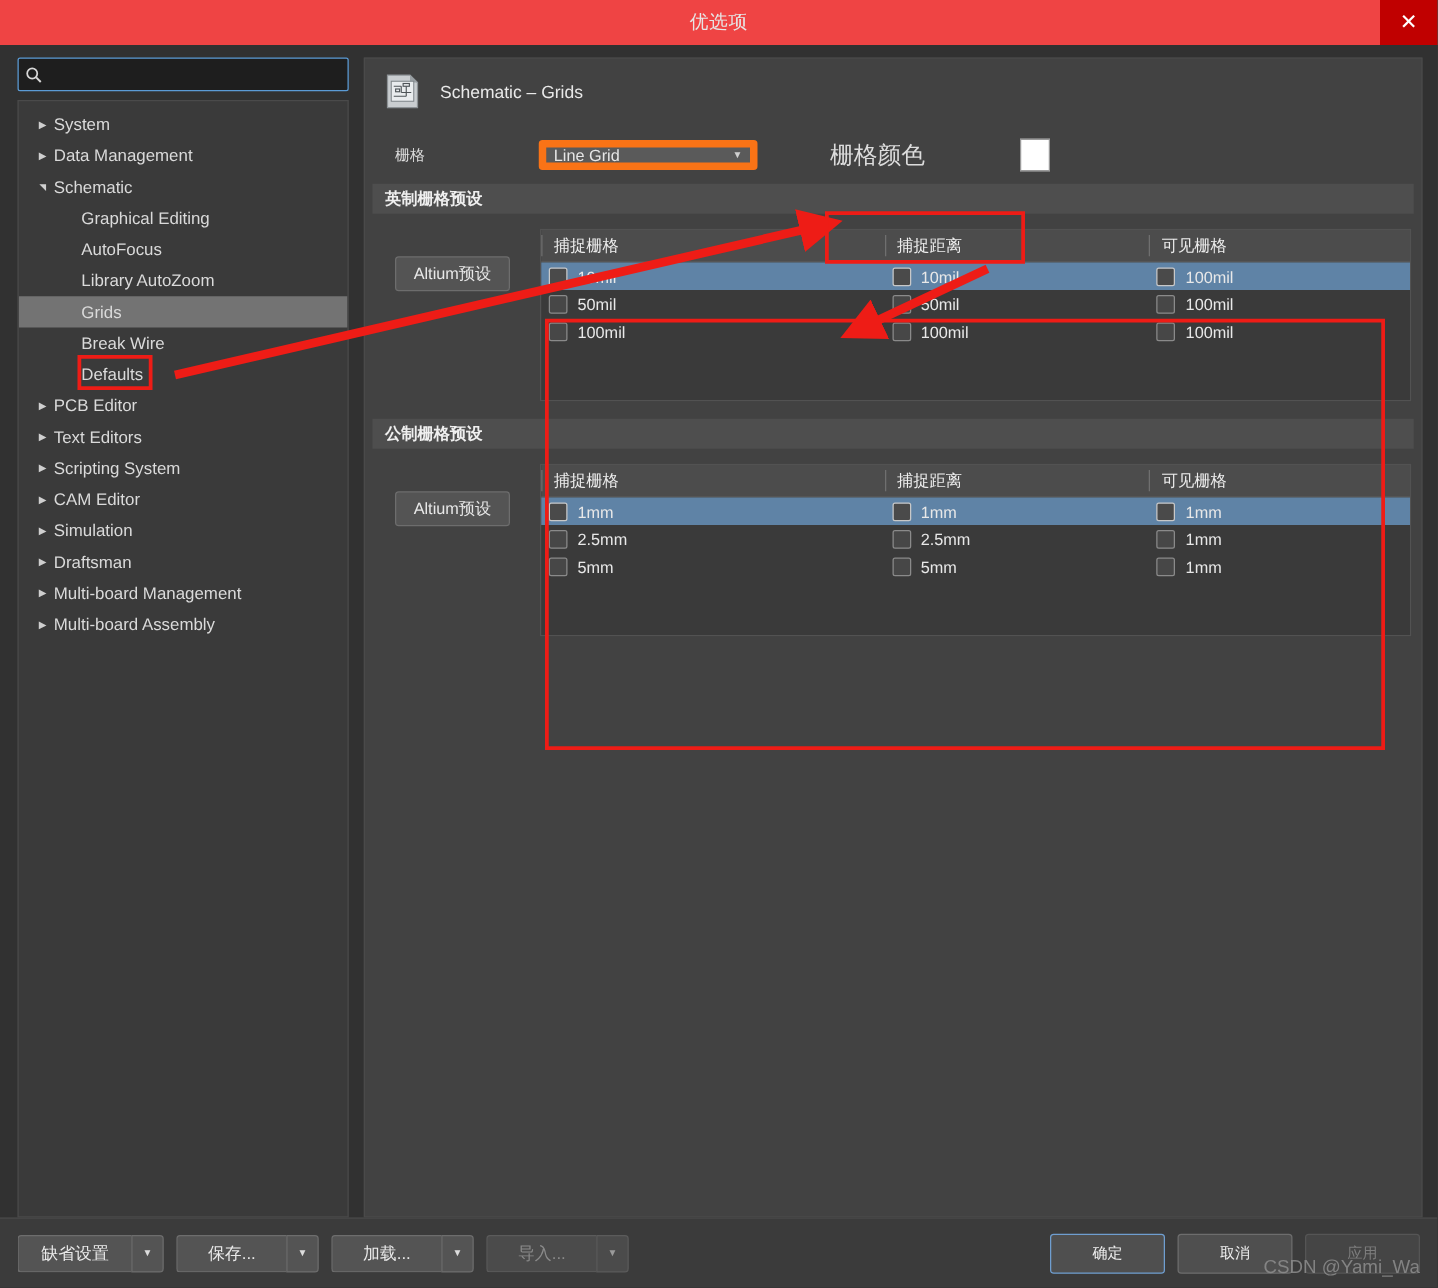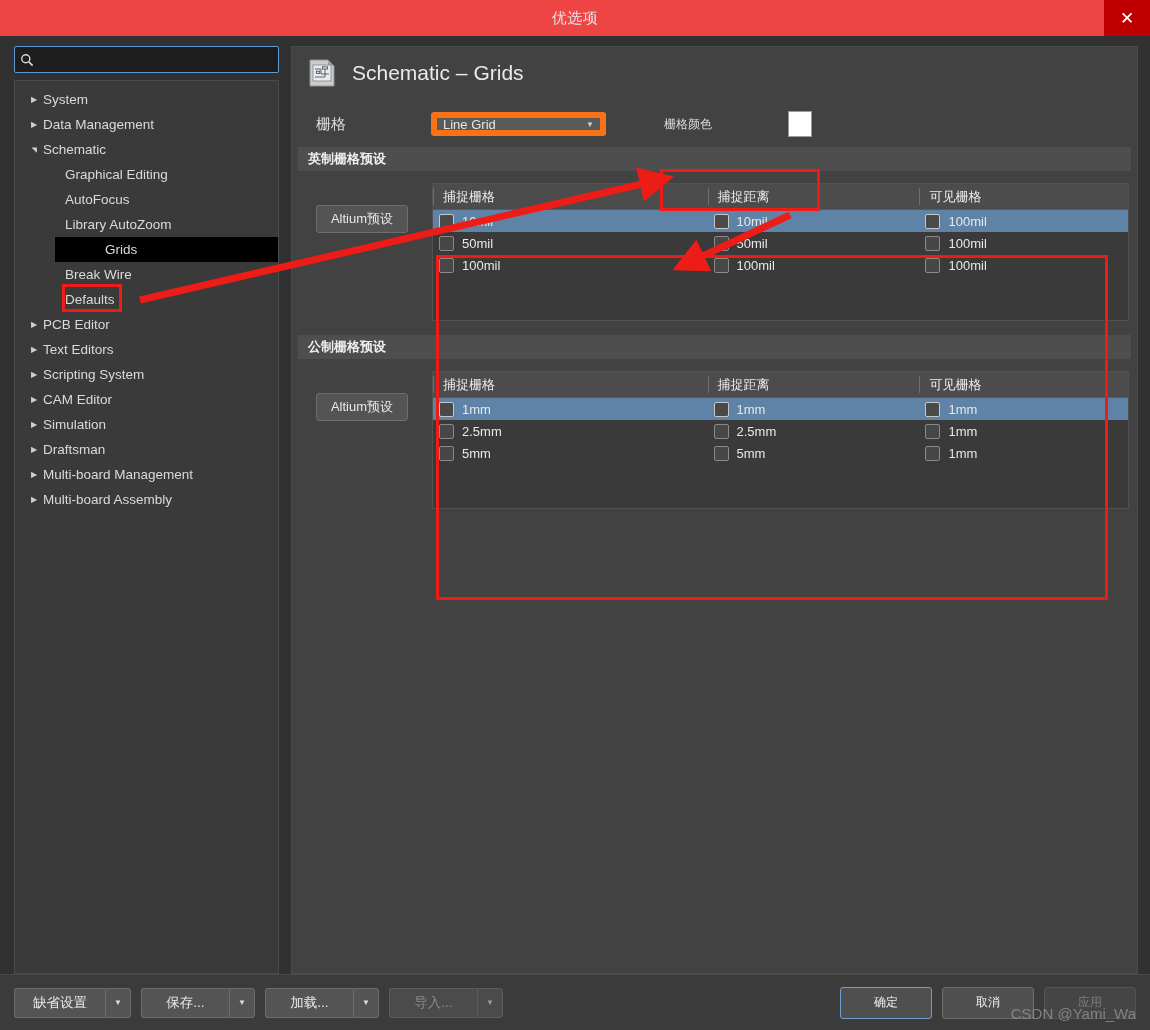--- a/index.html
+++ b/index.html
@@ -94,21 +94,21 @@
   }
   .tree-row {
     height: 25px;
     display: flex; align-items: center;
     font-size: 13.5px;
     color: #dadada;
     padding-left: 10px;
     cursor: pointer;
     position: relative;
   }
-  .tree-row.selected { background: #000000; margin-left: 40px; }
+  .tree-row.selected { background: #737373; }
   .tree-arrow {
     width: 18px; min-width: 18px;
     display: flex; align-items: center; justify-content: center;
     font-size: 8px; color: #cfcfcf;
   }
   .tree-arrow.open { color: #cfcfcf; }
   .tree-row.child { padding-left: 50px; }
   .tree-label { white-space: nowrap; }
 
   
@@ -120,40 +120,40 @@
     display: flex; flex-direction: column;
     position: relative;
     overflow: hidden;
   }
   .panel-head {
     height: 52px; min-height: 52px;
     display: flex; align-items: center;
     padding-left: 14px;
     gap: 14px;
   }
-  .panel-head-title { font-size: 21px; color: #e9e9e9; }
+  .panel-head-title { font-size: 14px; color: #e9e9e9; }
   .doc-icon { width: 32px; height: 32px; }
 
   .section-bar {
     background: #4e4e4e;
     height: 24px;
     display: flex; align-items: center;
     padding-left: 10px;
     font-size: 13px;
     color: #efefef;
     margin: 0 6px;
   }
   .section-bar.strong { font-weight: bold; }
 
   .row-field {
     display: flex; align-items: center;
     padding: 12px 0 10px 24px;
     gap: 0;
   }
-  .field-label { width: 115px; font-size: 15px; color: #dcdcdc; }
+  .field-label { width: 115px; font-size: 12px; color: #dcdcdc; }
   .combo {
     width: 175px; height: 24px;
     background: #5a5a5a;
     border: 6px solid #f97316;
     border-radius: 3px;
     display: flex; align-items: center;
     padding: 0 6px;
     box-sizing: border-box;
     position: relative;
     color: #e6e6e6; font-size: 13px;
@@ -162,21 +162,21 @@
   .combo-caret {
     position: absolute; right: 6px; top: 50%;
     transform: translateY(-50%);
     font-size: 8px; color: #d0d0d0;
   }
   .color-group {
     display: flex; align-items: center;
     margin-left: 58px;
     gap: 76px;
   }
-  .color-label { font-size: 12px; color: #dcdcdc; }
+  .color-label { font-size: 19px; color: #dcdcdc; }
   .color-swatch {
     width: 22px; height: 24px;
     background: #ffffff;
     border: 1px solid #9a9a9a;
     cursor: pointer;
   }
 
   
   .preset-block {
     display: flex;

